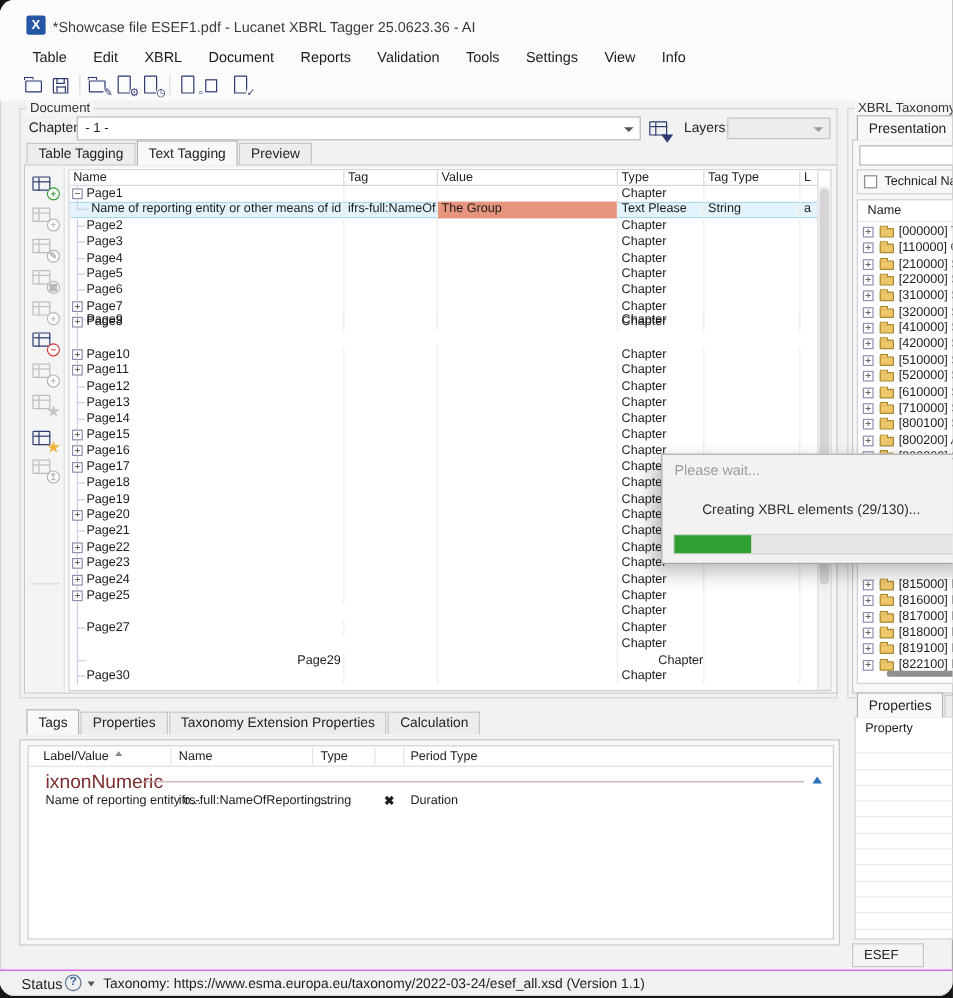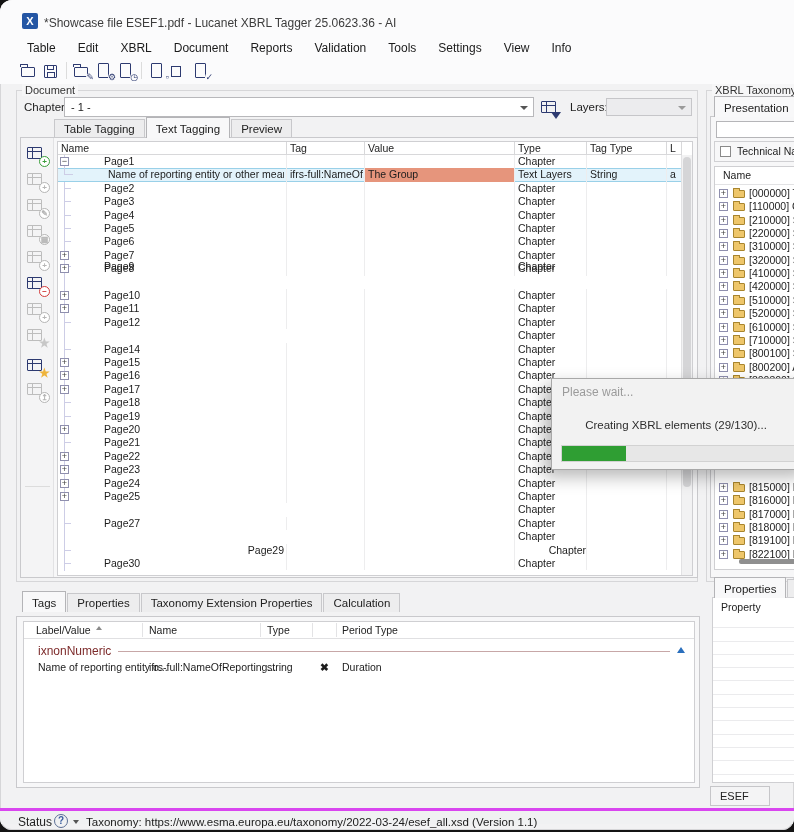--- a/index.html
+++ b/index.html
@@ -83,34 +83,34 @@
   .c3{left:457px;width:72px;}.c4{left:529px;width:80px;}.c5{left:609px;width:15px;border-right:none;}
   .trow{position:absolute;left:0;width:624px;height:13.4px;}
   .trow.sel{background:var(--selection-bg);box-shadow:inset 0 1px 0 var(--selection-border),inset 0 -1px 0 var(--selection-border);}
   .trow .mcell{line-height:13.4px;}
   .val-hl{background:var(--value-highlight);}
   .rail{position:absolute;left:6px;top:13px;width:1px;height:416px;background:#cdcde6;}
   .exp{position:absolute;left:2px;top:2px;width:9px;height:9px;border:1px solid #8f8fae;background:#fff;
        font-size:9px;line-height:7px;text-align:center;color:#444;z-index:2;}
   .dash{position:absolute;left:6px;top:6px;width:7px;height:1px;background:#cdcde6;}
   .elbow{position:absolute;left:6px;top:-1px;width:9px;height:8px;border-left:1px solid #cdcde6;border-bottom:1px solid #cdcde6;}
-  .name-txt{position:absolute;left:14px;top:0;right:2px;white-space:nowrap;overflow:hidden;font-size:10.5px;line-height:13.4px;color:#1c1c1c;margin-left:32px;}
+  .name-txt{position:absolute;left:14px;top:0;right:2px;white-space:nowrap;overflow:hidden;font-size:10.5px;line-height:13.4px;color:#1c1c1c;}
   .name-txt.child{left:18px;}
   .vscroll{position:absolute;right:0;top:13px;width:11px;bottom:0;background:#f2f2f3;border-left:1px solid #e2e2e4;}
   .vthumb{position:absolute;left:1px;top:2px;width:8px;height:330px;background:#d5d5d7;border-radius:4px;}
   
   .tags-panel{position:absolute;left:16px;top:616px;width:684px;height:172px;border:1px solid #c9c9cc;background:#f7f7f8;}
   .btable{position:absolute;left:6px;top:4px;width:672px;height:162px;background:#fff;border:1px solid #cfcfd2;}
   .bhead{position:absolute;left:0;top:0;width:100%;height:17px;border-bottom:1px solid #e0e0e2;}
   .bcell{position:absolute;top:2px;font-size:10.5px;color:#222;white-space:nowrap;}
   .bsep{position:absolute;top:1px;height:14px;width:1px;background:#e3e3e5;}
   .sort-caret{position:absolute;width:0;height:0;border-left:3.5px solid transparent;border-right:3.5px solid transparent;
               border-bottom:4px solid #8a8a8a;}
   .group-row{position:absolute;left:0;width:100%;height:15px;}
-  .group-row .gtxt{position:absolute;left:14px;top:1px;font-size:12px;color:var(--maroon);}
+  .group-row .gtxt{position:absolute;left:14px;top:1px;font-size:16px;color:var(--maroon);}
   .group-row .gline{position:absolute;left:94px;right:24px;top:8px;height:1px;background:#c7a7a7;}
   .collapse-arrow{position:absolute;right:9px;top:4px;width:0;height:0;border-left:4px solid transparent;
                   border-right:4px solid transparent;border-bottom:6px solid #2a6fbd;}
   .drow{position:absolute;left:0;width:100%;height:15px;}
   .drow .bcell{top:1px;font-size:10.5px;color:#1c1c1c;}
   .link{color:var(--link-blue);}
   .redx{color:#c61f1f;font-size:11px;font-weight:bold;}
   
   .tax-panel{position:absolute;left:710px;top:116px;width:100px;height:462px;border:1px solid #c9c9cc;background:#f7f7f8;}
   .search-input{position:absolute;left:716px;top:121px;width:84px;height:17px;background:#fff;border:1px solid #b5b5b8;}
@@ -128,21 +128,21 @@
                   border:1px solid var(--folder-edge);border-bottom:none;border-radius:1px 1px 0 0;}
   .titem .ttxt{position:absolute;left:34px;top:0;font-size:10.5px;line-height:13.3px;color:#1c1c1c;}
   .hscroll-thumb{position:absolute;left:24px;bottom:5px;width:58px;height:5px;background:#8f8f8f;border-radius:2px;}
   
   .props-box{position:absolute;left:712px;top:597px;width:94px;height:186px;background:#fff;border:1px solid #cfcfd2;}
   .props-head{position:absolute;left:8px;top:3px;font-size:10.5px;color:#222;}
   .prow{position:absolute;left:0;width:100%;height:13.3px;border-bottom:1px solid #ebebed;}
   .esef-tab{position:absolute;left:710px;top:786px;width:60px;height:20px;background:#f4f4f5;border:1px solid #c6c6c9;}
   .esef-tab span{position:absolute;left:9px;top:3px;font-size:11px;color:#222;}
   
-  .statusbar{position:absolute;left:0;top:808px;width:100%;height:16px;background:#f0f1f2;border-top:3px solid #d946ef;}
+  .statusbar{position:absolute;left:0;top:808px;width:100%;height:16px;background:#f0f1f2;border-top:1px solid #d946ef;}
   .status-lbl{position:absolute;left:18px;top:4px;font-size:12px;color:#222;}
   .help-ic{position:absolute;left:54px;top:3px;width:14px;height:14px;border:1.4px solid #5c6f94;border-radius:50%;
            color:#3b5fa0;font-size:10px;font-weight:bold;text-align:center;line-height:12px;}
   .help-caret{position:absolute;left:73px;top:9px;width:0;height:0;border-left:3.5px solid transparent;
               border-right:3.5px solid transparent;border-top:4px solid #555;}
   .status-txt{position:absolute;left:86px;top:5px;font-size:11.5px;color:#1c1c1c;white-space:nowrap;}
   
   .dialog{position:absolute;left:551px;top:378px;width:260px;height:92px;background:#f2f2f2;border:1px solid #a8a8a8;
           box-shadow:-7px 7px 16px rgba(0,0,0,0.28);z-index:60;}
   .dlg-title{position:absolute;left:10px;top:6px;font-size:12px;color:#9b9b9b;}
@@ -217,21 +217,21 @@
     <div class="filter-ic">
       <span class="grid-ic"></span>
       <span class="funnel"></span>
     </div>
     <div class="lbl" style="left:570px;top:101px;">Layers:</div>
     <div class="combo disabled" style="left:606px;top:98px;width:86px;height:18px;">
       <span class="val"></span>
       <span class="arrow-dn" style="top:7px;"></span>
     </div>
 
-    <div class="tabs" style="left:22px;top:119px;height:19px;margin-left:32px;">
+    <div class="tabs" style="left:22px;top:119px;height:19px;">
         <div class="tab">Table Tagging</div>
         <div class="tab active">Text Tagging</div>
         <div class="tab">Preview</div>
       </div>
 
     <div class="doc-panel">
       <div class="side-strip">
           <div class="side-tool on" style="top: 6px;">
             <div class="grid-ic"></div>
             <div class="side-badge green">+</div>
@@ -296,21 +296,21 @@
               <div class="mcell c4"></div>
               <div class="mcell c5"></div>
             </div>
             <div class="trow sel" style="top: 26.4px;">
               <div class="mcell c0" style="padding: 0px;">
                 <div class="elbow"></div>
                 <div class="name-txt child">Name of reporting entity or other means of ident...</div>
               </div>
               <div class="mcell c1">ifrs-full:NameOf...</div>
               <div class="mcell c2 val-hl">The Group</div>
-              <div class="mcell c3">Text Layers</div>
+              <div class="mcell c3">Text Please</div>
               <div class="mcell c4">String</div>
               <div class="mcell c5">a</div>
             </div>
             <div class="trow" style="top: 39.8px;">
               <div class="mcell c0" style="padding: 0px;">
                 <div class="dash"></div>
                 <div class="name-txt">Page2</div>
               </div>
               <div class="mcell c1"></div>
               <div class="mcell c2"></div>
@@ -422,20 +422,24 @@
                 <div class="dash"></div>
                 <div class="name-txt">Page12</div>
               </div>
               <div class="mcell c1"></div>
               <div class="mcell c2"></div>
               <div class="mcell c3">Chapter</div>
               <div class="mcell c4"></div>
               <div class="mcell c5"></div>
             </div>
             <div class="trow" style="top: 187.2px;">
+              <div class="mcell c0" style="padding: 0px;">
+                <div class="dash"></div>
+                <div class="name-txt">Page13</div>
+              </div>
               <div class="mcell c1"></div>
               <div class="mcell c2"></div>
               <div class="mcell c3">Chapter</div>
               <div class="mcell c4"></div>
               <div class="mcell c5"></div>
             </div>
             <div class="trow" style="top: 200.6px;">
               <div class="mcell c0" style="padding: 0px;">
                 <div class="dash"></div>
                 <div class="name-txt">Page14</div>

